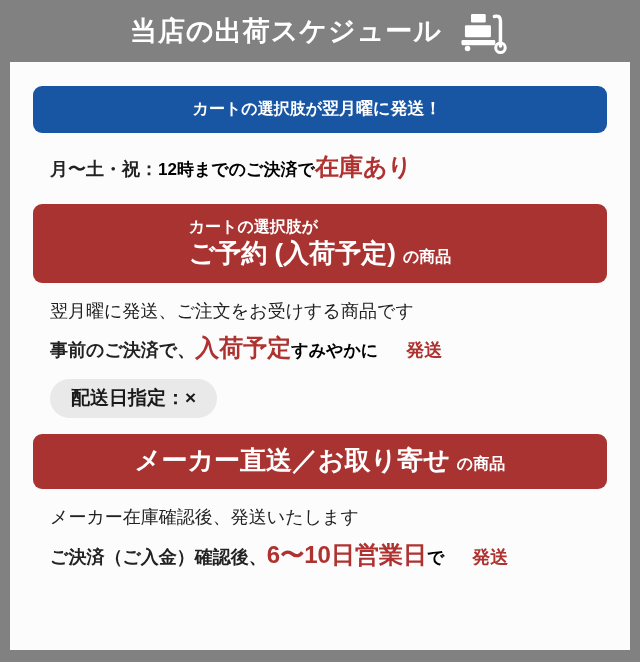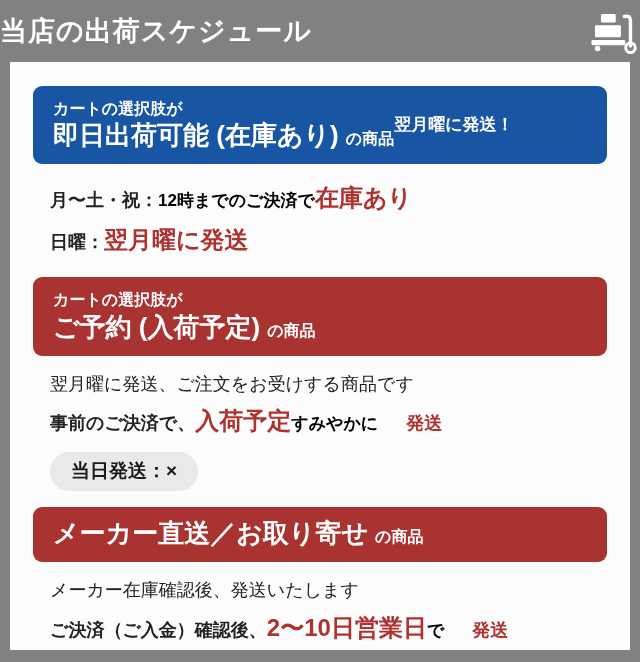--- a/index.html
+++ b/index.html
@@ -5,38 +5,38 @@
   * { margin:0; padding:0; box-sizing:border-box; }
   html,body { width:640px; }
   body { font-family:"Liberation Sans","DejaVu Sans",sans-serif; }
   .frame {
     width:640px; height:662px;
     background:#818181;
     display:flex; flex-direction:column;
   }
   .title-bar {
     height:62px; flex:0 0 62px;
-    display:flex; align-items:center; justify-content:space-between; gap:16px;
+    display:flex; align-items:center; justify-content:center; gap:16px;
   }
   .title {
     color:#ffffff; font-size:27px; font-weight:bold; letter-spacing:1px;
   }
   .handtruck { width:52px; height:44px; margin-top:4px; }
   .panel {
     background:#fcfcfc;
     margin:0 10px 12px;
     flex:1;
     padding:24px 23px 10px;
     overflow:hidden;
   }
   .banner {
     border-radius:9px;
     padding:11px 20px 13px;
     color:#ffffff;
-    display:flex; justify-content:flex-start; align-items:center;
+    display:flex; justify-content:center; align-items:center;
   }
   .banner.blue { background:#1856a3; }
   .banner.red  { background:#a93331; }
   .banner-small { font-size:16px; font-weight:bold; line-height:1.45; }
   .banner-big   { font-size:26px; font-weight:800; line-height:1.2; }
   .banner-suffix{ font-size:16px; font-weight:bold; margin-left:7px; }
   .banner-badge { font-size:17px; font-weight:bold; padding-right:6px; white-space:nowrap; }
   .txt-block { padding:13px 0 16px 17px; }
   .line { line-height:1.75; }
   .lbl      { color:#222222; font-size:18px; font-weight:bold; }
@@ -69,63 +69,57 @@
       <path d="M49 40 L49 11 Q49 4 42 6" fill="none" stroke="#ffffff" stroke-width="4" stroke-linecap="round"></path>
       <circle cx="49" cy="42" r="5.5" fill="none" stroke="#ffffff" stroke-width="3.5"></circle>
     </svg>
   </div>
 
   <div class="panel">
 
     <div class="banner blue">
       <div>
         <div class="banner-small">カートの選択肢が</div>
-        <div>
-          <span class="banner-big">即日出荷可能 (在庫あり)</span><span class="banner-suffix">の商品</span>
-        </div>
       </div>
       <div class="banner-badge">翌月曜に発送！</div>
     </div>
 
     <div class="txt-block">
       <div class="line">
         <span class="lbl">月〜土・祝：</span><span class="red-med">12時までのご決済で</span><span class="red-big">在庫あり</span>
-      </div>
-      <div class="line">
-        <span class="lbl">日曜：</span><span class="red-big">翌月曜に発送</span>
       </div>
     </div>
 
     <div class="banner red">
       <div>
         <div class="banner-small">カートの選択肢が</div>
         <div>
           <span class="banner-big">ご予約 (入荷予定)</span><span class="banner-suffix">の商品</span>
         </div>
       </div>
     </div>
 
     <div class="txt-block">
       <div class="line plain">翌月曜に発送、ご注文をお受けする商品です</div>
       <div class="line">
         <span class="lbl">事前のご決済で、</span><span class="red-big">入荷予定</span><span class="red-med">すみやかに</span><span class="red-tail">発送</span>
       </div>
       <div class="gap-s"></div>
-      <span class="pill" style="margin-left:0">当日発送：×</span>
+      <span class="pill" style="margin-left:0">配送日指定：×</span>
     </div>
 
     <div class="banner red">
       <div>
         <span class="banner-big">メーカー直送／お取り寄せ</span><span class="banner-suffix">の商品</span>
       </div>
     </div>
 
     <div class="txt-block" style="padding-bottom:0">
       <div class="line plain">メーカー在庫確認後、発送いたします</div>
       <div class="line">
-        <span class="lbl">ご決済（ご入金）確認後、</span><span class="red-big">2〜10日営業日</span><span class="red-med">で</span><span class="red-tail">発送</span>
+        <span class="lbl">ご決済（ご入金）確認後、</span><span class="red-big">6〜10日営業日</span><span class="red-med">で</span><span class="red-tail">発送</span>
       </div>
       <div class="gap-s"></div>
 
     </div>
 
   </div>
 </div>
 
 </body></html>

